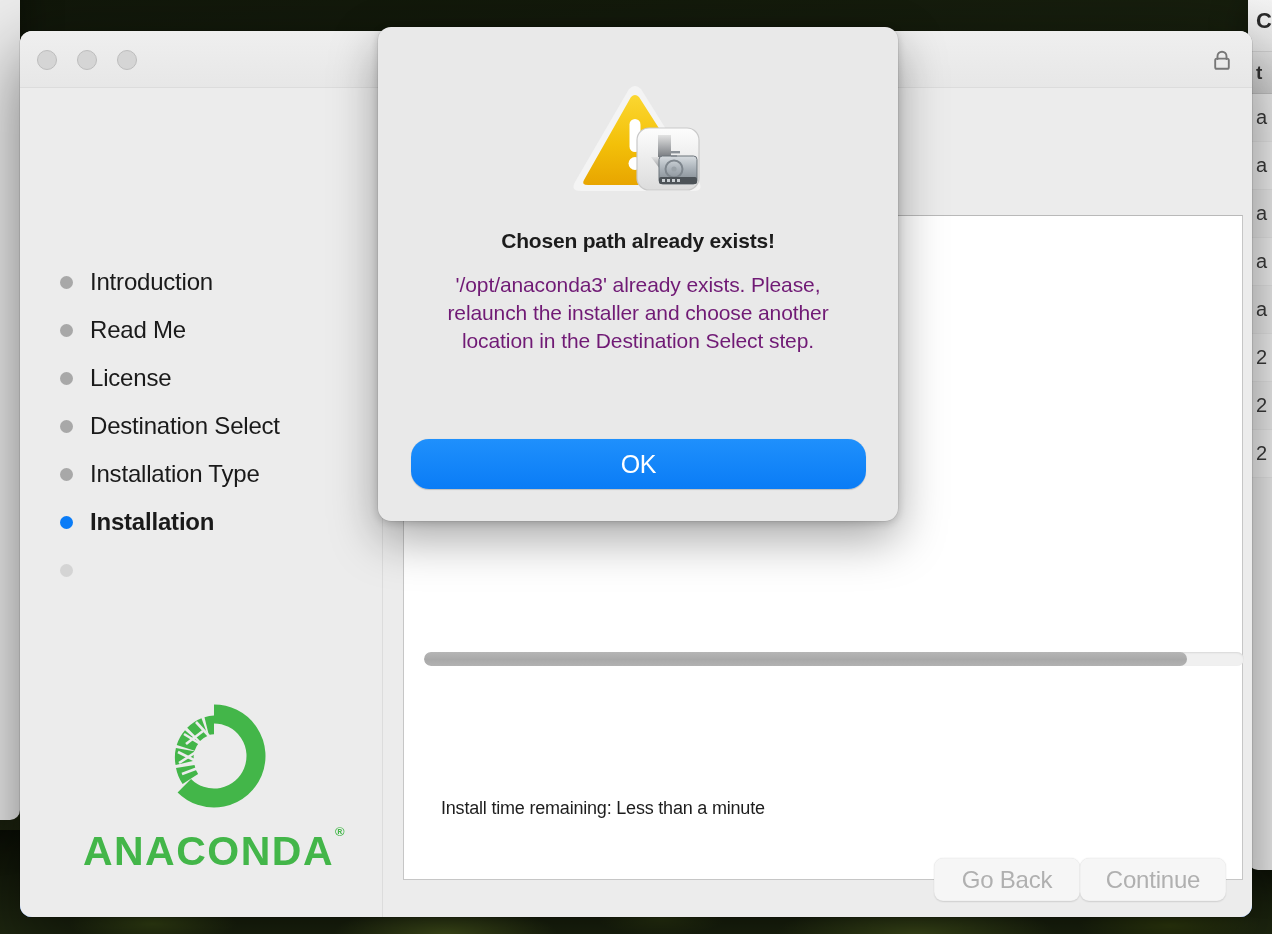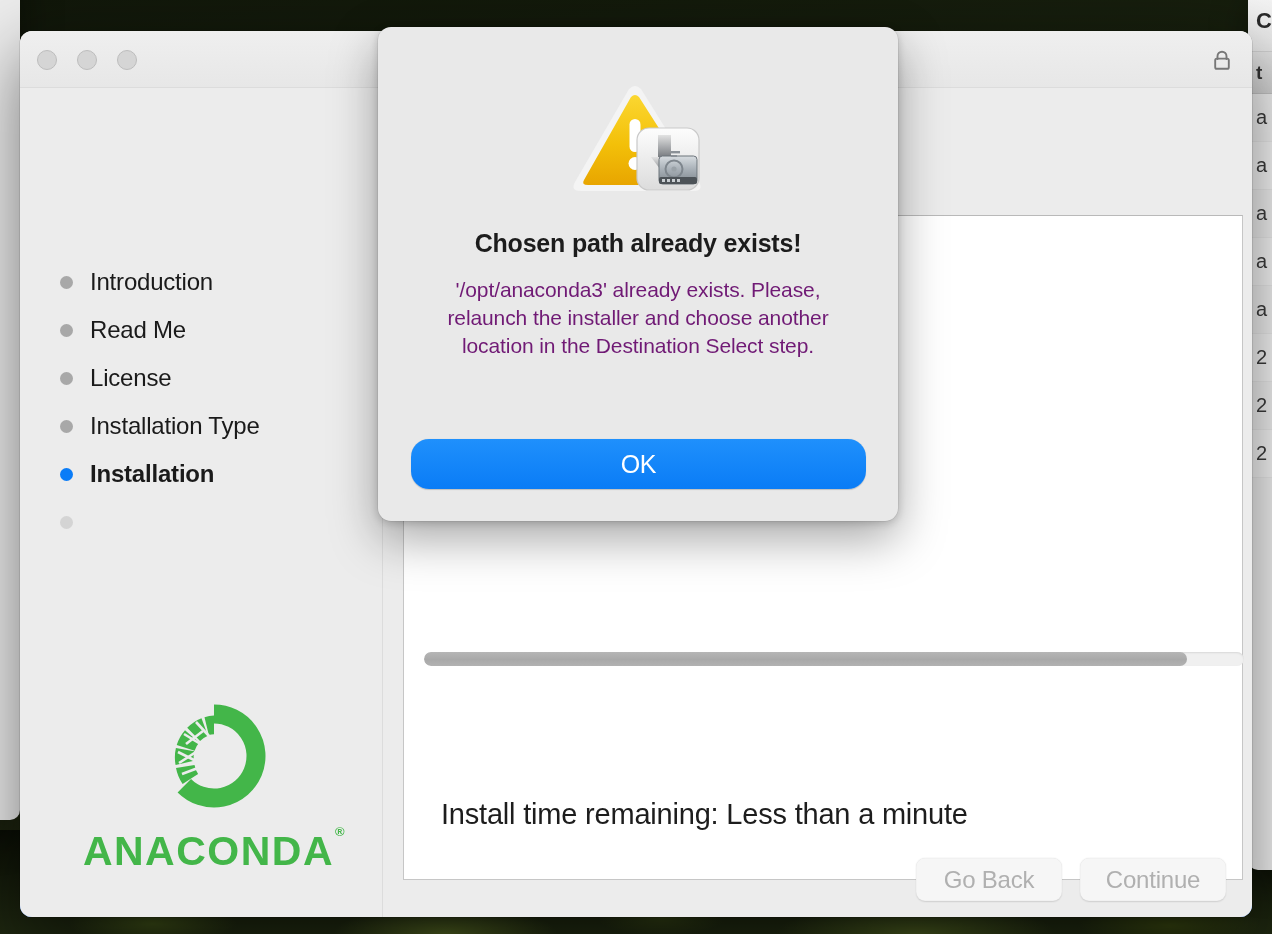--- a/index.html
+++ b/index.html
@@ -202,31 +202,31 @@
     overflow: hidden;
   }
   #progress-fill {
     height: 100%;
     background: linear-gradient(180deg, #b6b6b6 0%, #a9a9a9 55%, #b2b2b2 100%);
     border-radius: 7px;
   }
   #status-line {
     position: absolute;
     left: 37px; top: 582px;
-    font-size: 29px;
+    font-size: 18px;
     color: #1d1d1d;
     letter-spacing: -0.2px;
     white-space: nowrap;
   }
 
   
   #footer {
     position: absolute;
     right: 26px; bottom: 16px;
-    display: flex; gap: 18px;
+    display: flex; 
   }
   .footer-btn {
     min-width: 146px;
     height: 43px;
     padding: 0 20px;
     border-radius: 9px;
     border: none;
     background: #f6f6f6;
     box-shadow: 0 0.5px 1.5px rgba(0,0,0,.12), inset 0 0 0 .5px rgba(0,0,0,.04);
     color: #b0b0b0;
@@ -245,21 +245,21 @@
     border-radius: 13px;
     box-shadow: 0 18px 48px rgba(0,0,0,.35),
                 0 2px 8px rgba(0,0,0,.18),
                 0 0 0 .5px rgba(0,0,0,.10);
     text-align: center;
     z-index: 40;
   }
   #dialog-icon { margin-top: 53px; }
   #dialog-title {
     margin-top: 27px;
-    font-size: 25px;
+    font-size: 21px;
     font-weight: 700;
     color: #1c1c1c;
     letter-spacing: -0.2px;
   }
   #dialog-message {
     margin: 18px auto 0;
     width: 426px;
     font-size: 21px;
     line-height: 28px;
     color: #701a75;
@@ -335,20 +335,24 @@
           <div class="step">
             <span class="step-dot"></span>
             <span class="step-label">Read Me</span>
           </div>
 
           <div class="step">
             <span class="step-dot"></span>
             <span class="step-label">License</span>
           </div>
 
+          <div class="step">
+            <span class="step-dot"></span>
+            <span class="step-label">Destination Select</span>
+          </div>
 
           <div class="step">
             <span class="step-dot"></span>
             <span class="step-label">Installation Type</span>
           </div>
 
           <div class="step current">
             <span class="step-dot"></span>
             <span class="step-label">Installation</span>
           </div>

